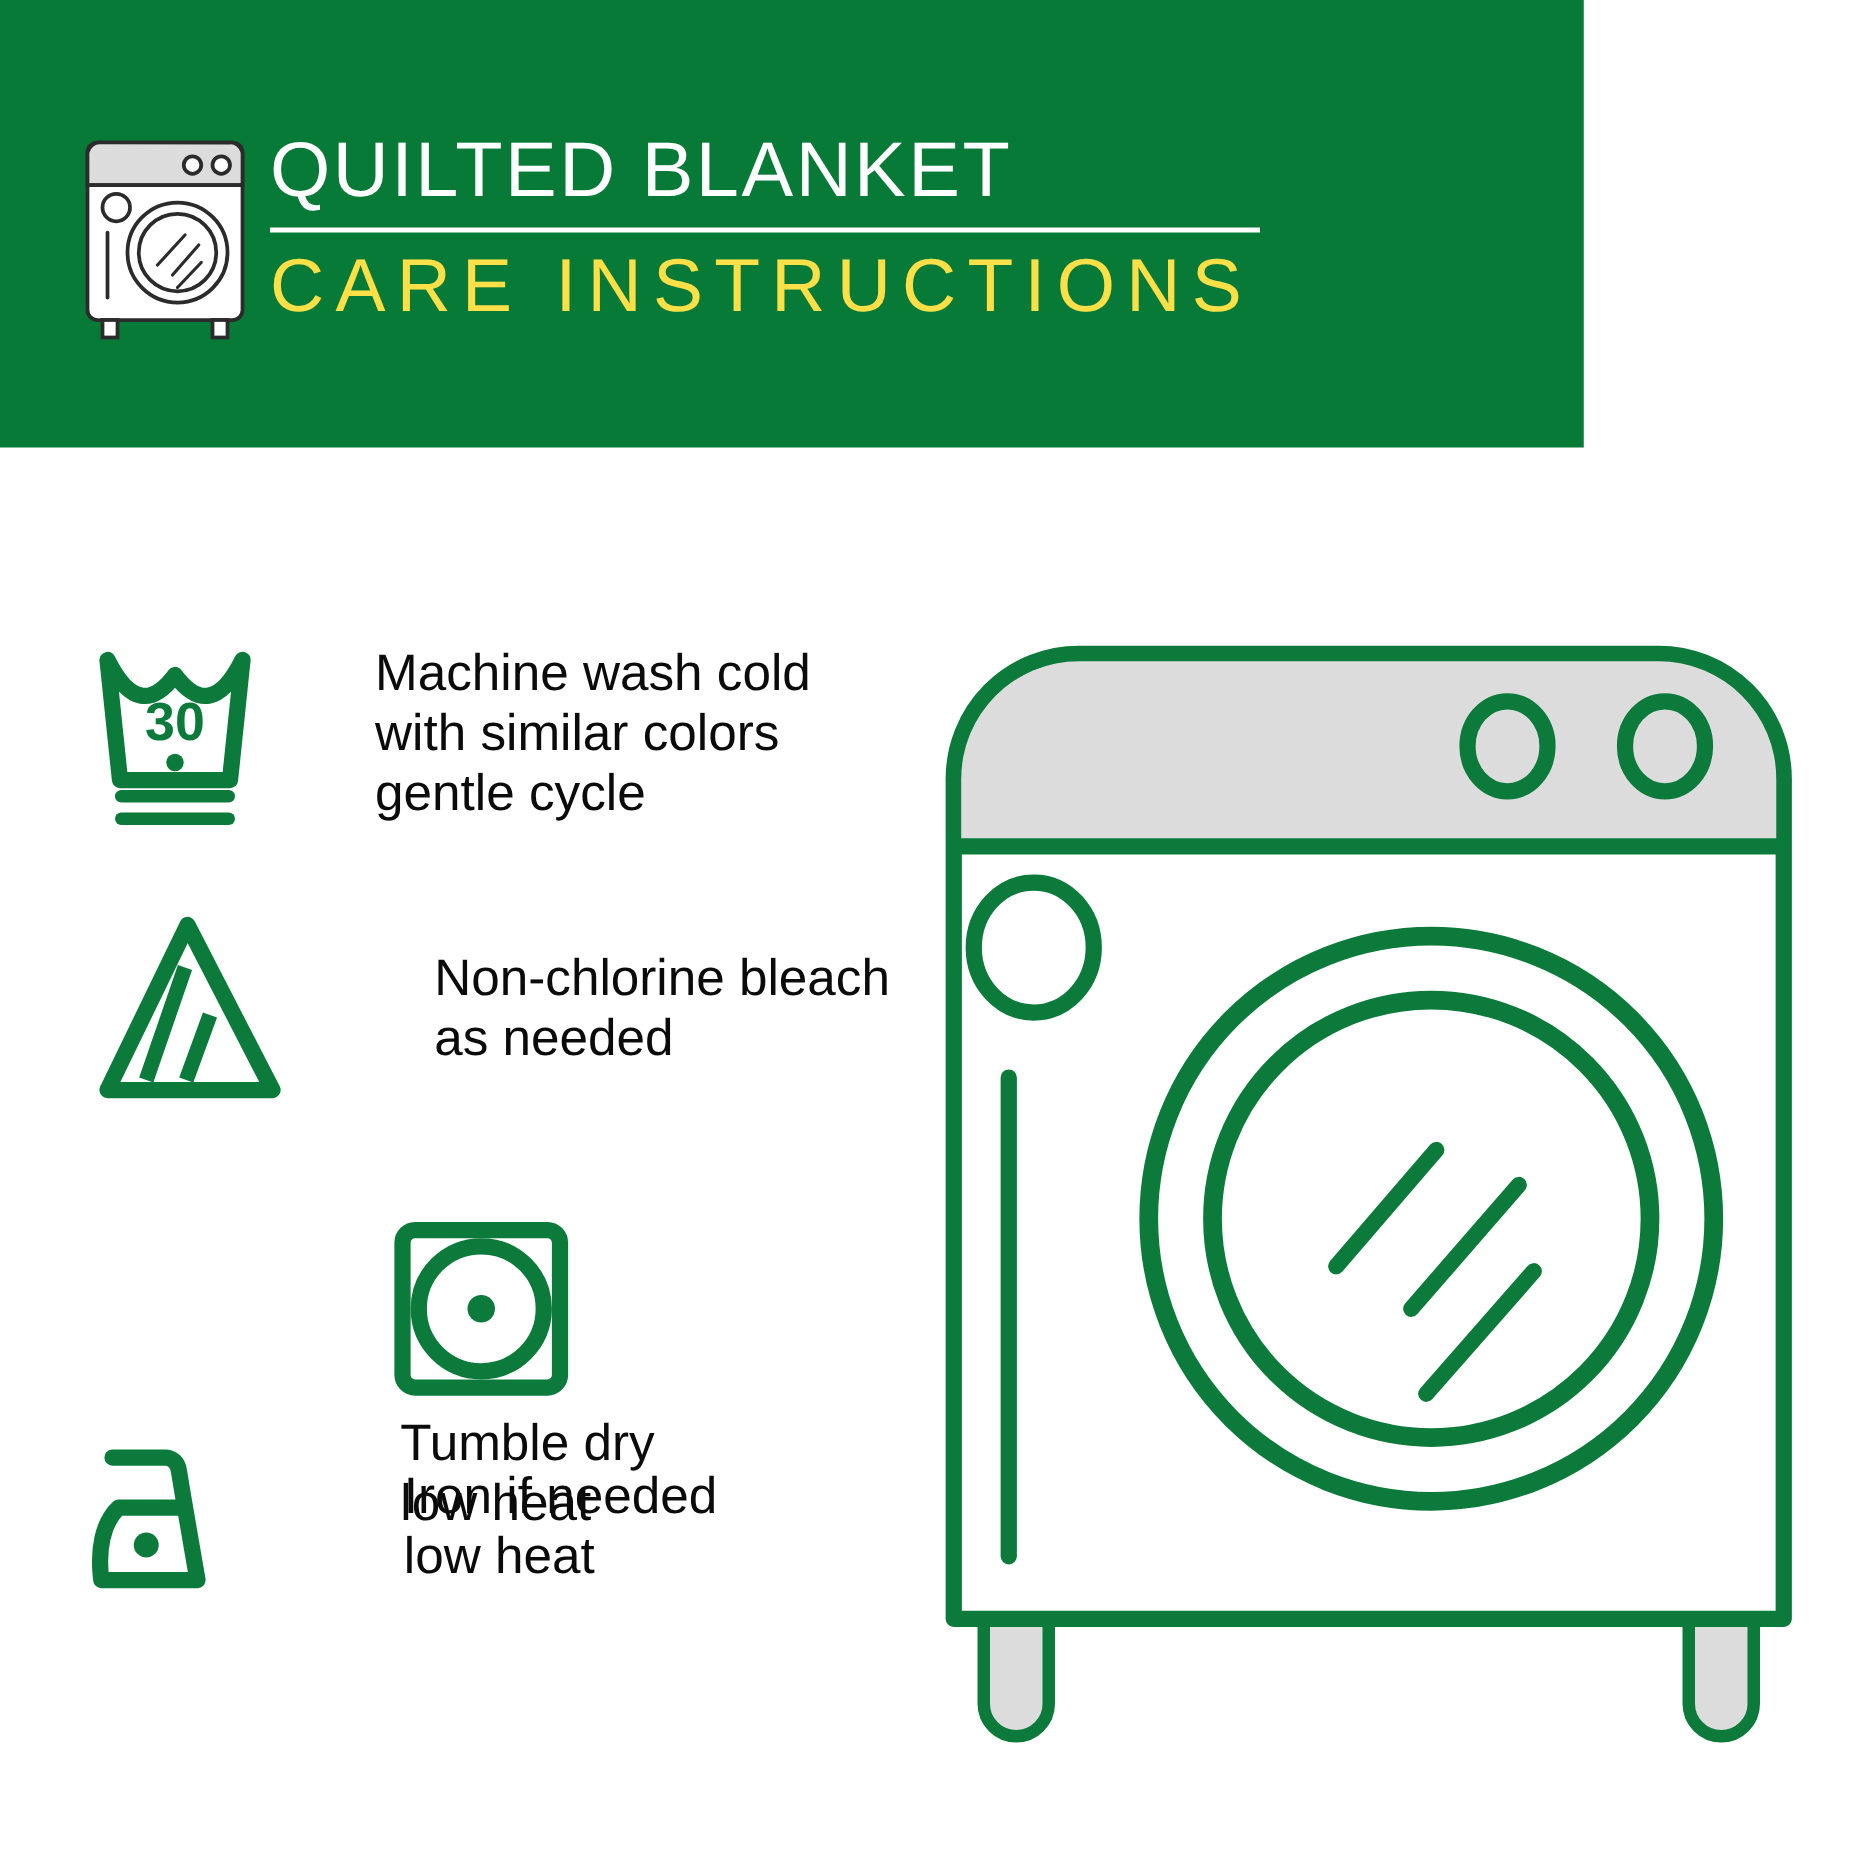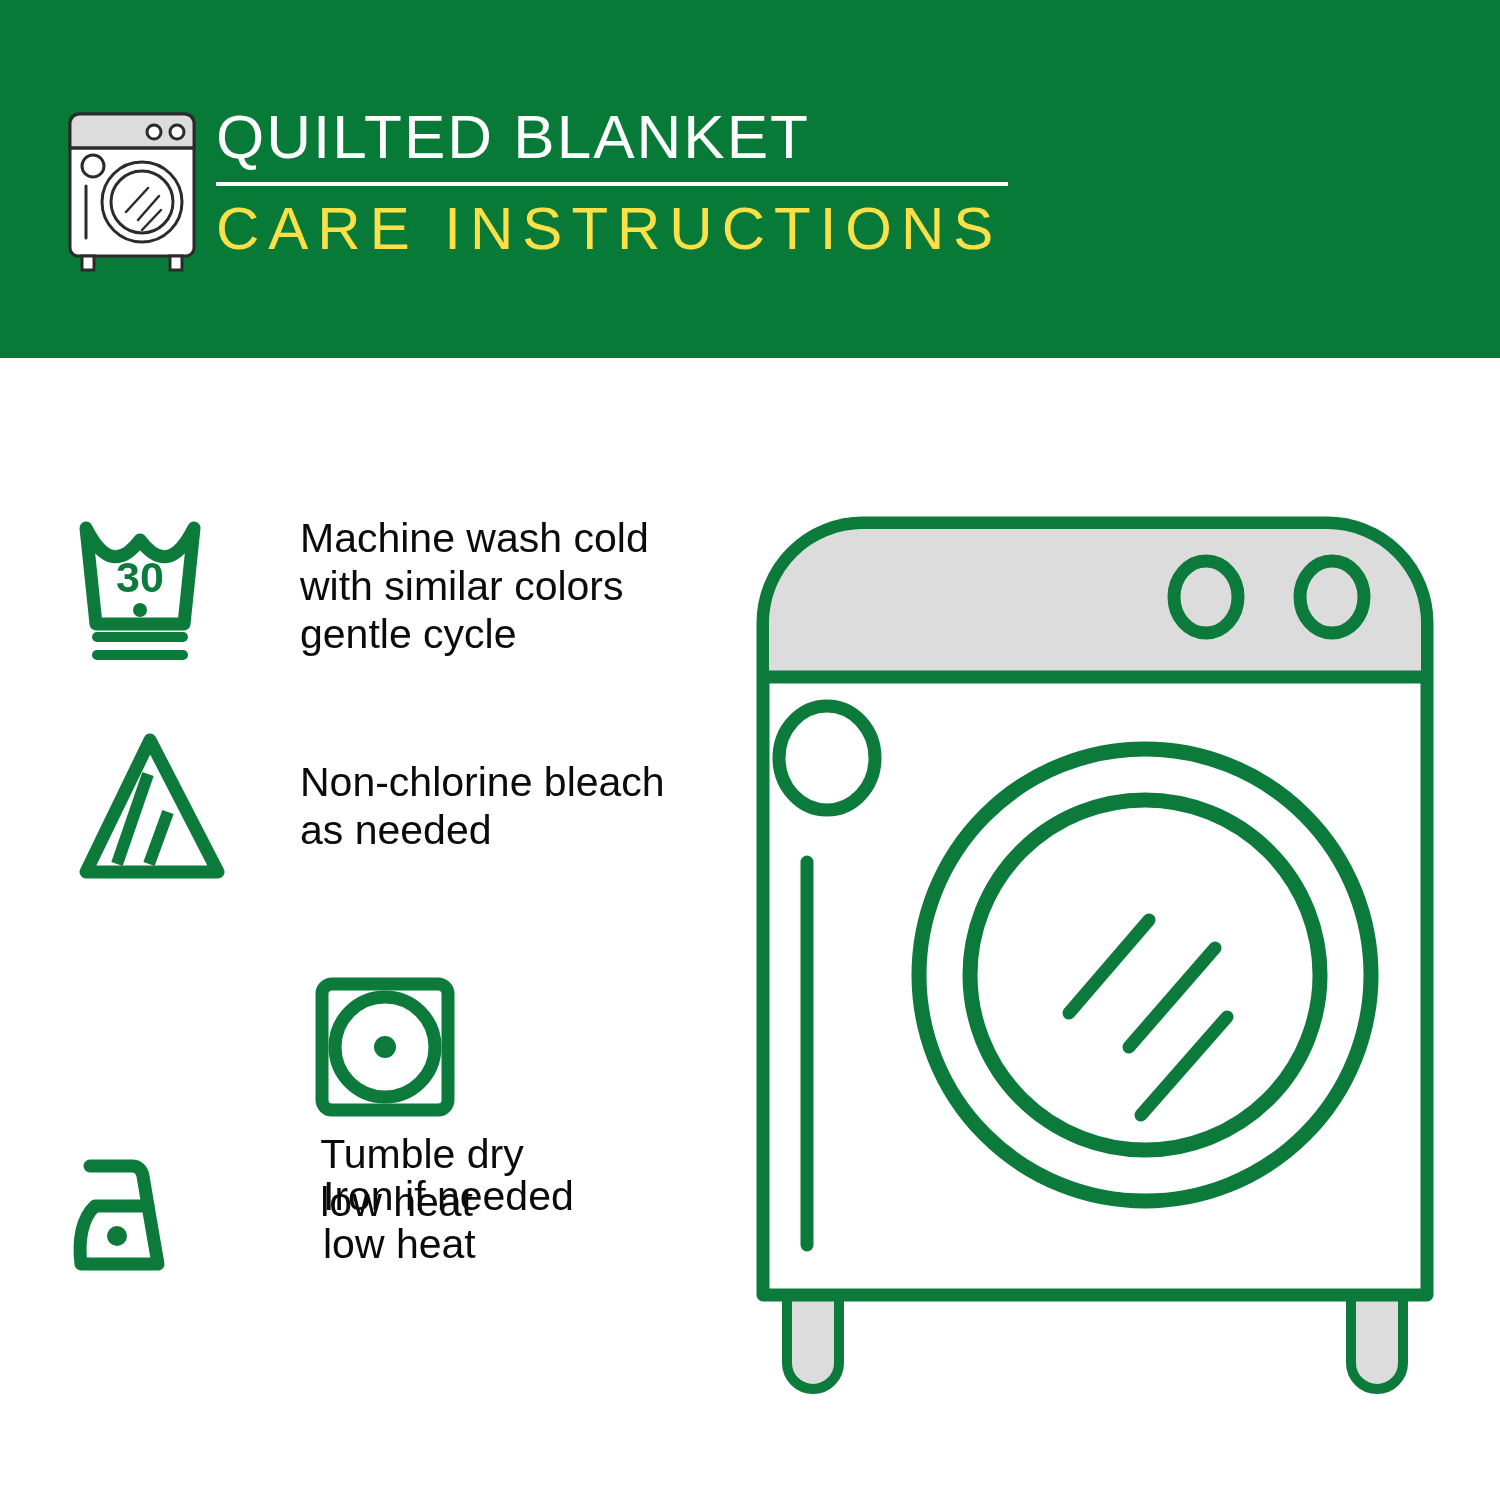--- a/index.html
+++ b/index.html
@@ -16,21 +16,21 @@
     height: 1500px;
     background: #ffffff;
     overflow: hidden;
   }
 
   
   #header-band {
     position: absolute;
     left: 0;
     top: 0;
-    width: 1500px;
+    width: 1267px;
     height: 358px;
     background: #077A38;
   }
   #header-logo {
     position: absolute;
     left: 62px;
     top: 104px;
     width: 140px;
     height: 170px;
   }
@@ -83,21 +83,21 @@
     margin-left: 60px;
     color: #0b0b0b;
     font-size: 41px;
     line-height: 48px;
     font-weight: 400;
     font-family: "Liberation Sans", sans-serif;
     white-space: pre-line;
   }
 
   #row-wash   { top: 506px; align-items: center; }
-  #row-bleach { top: 726px; }
+  #row-bleach { top: 726px; justify-content: space-between; }
   #row-dry    { top: 962px; flex-direction: column; }
   #row-iron   { top: 1140px; gap: 23px; }
 
   
   #washer-illustration {
     position: absolute;
     left: 735px;
     top: 495px;
     width: 720px;
     height: 920px;

